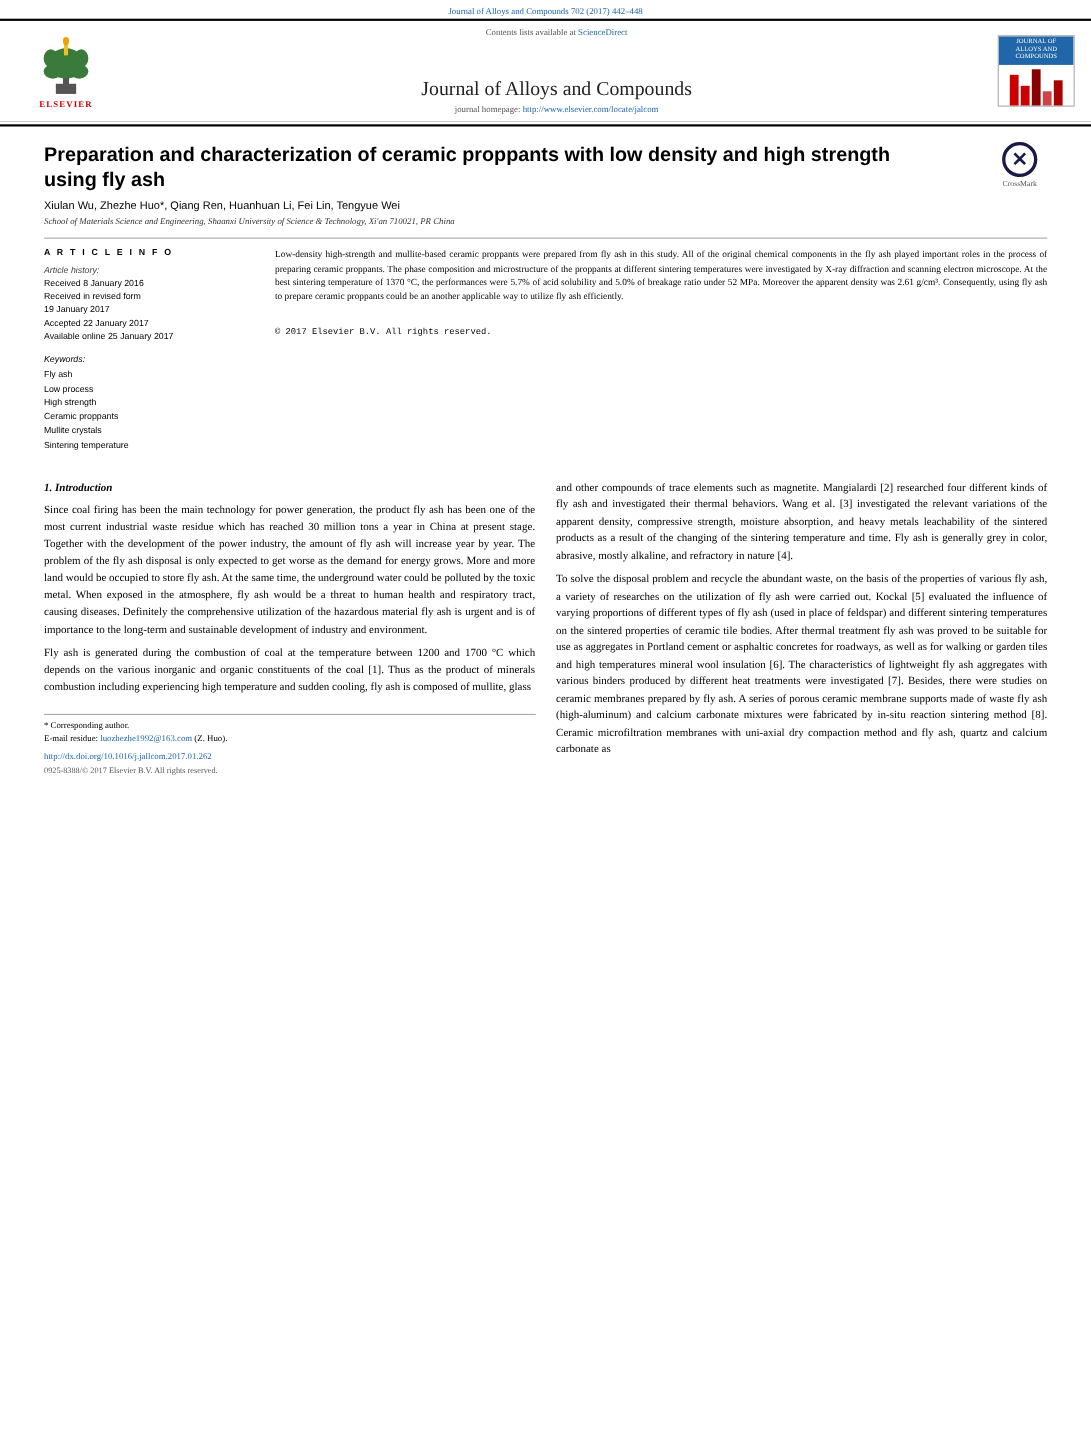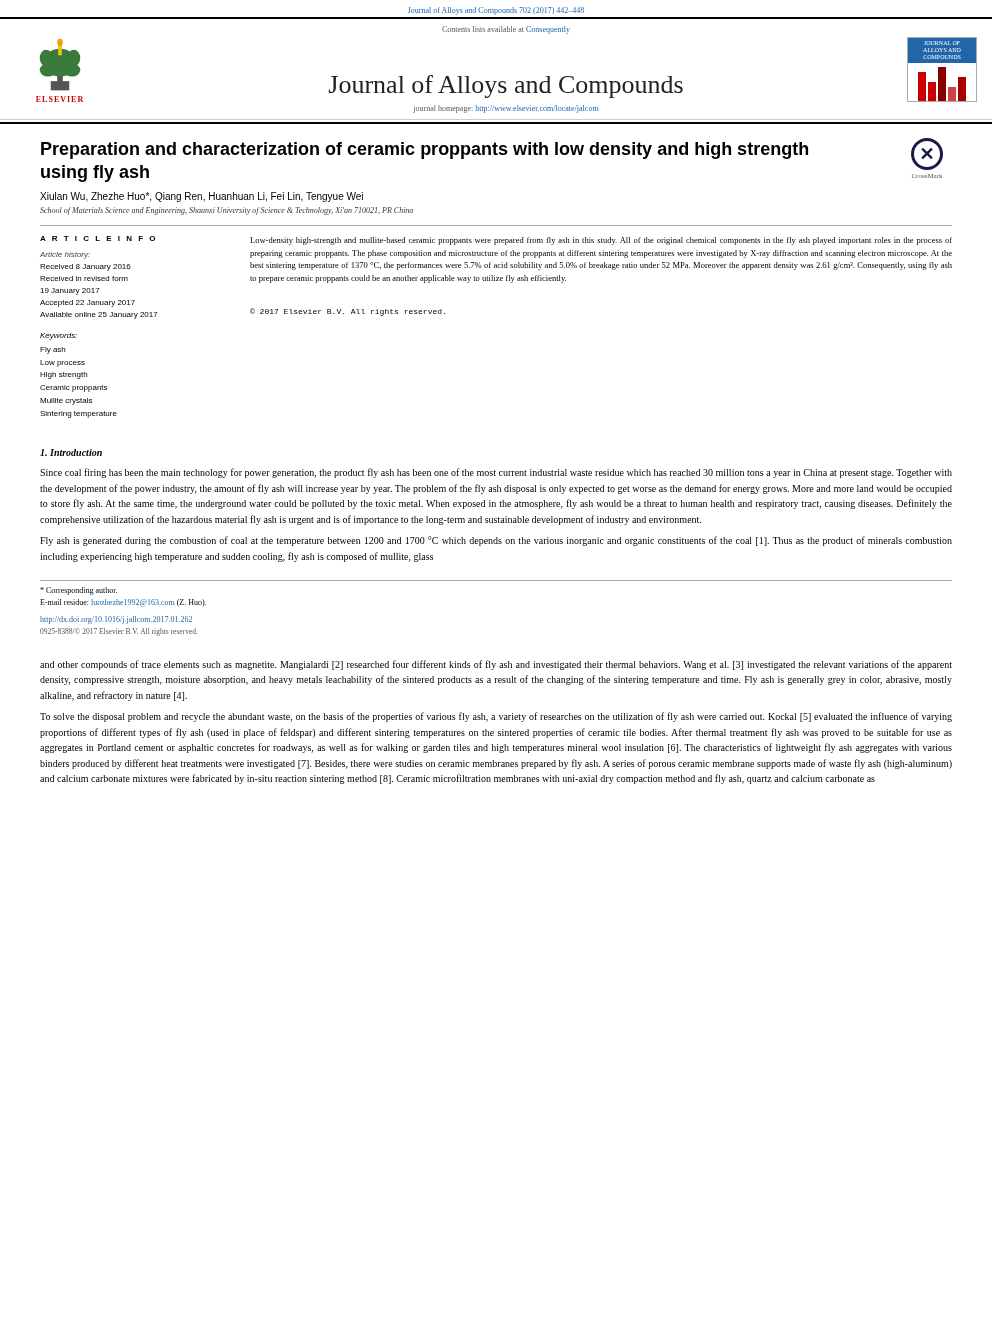--- a/index.html
+++ b/index.html
@@ -52,21 +52,21 @@
     .contents-line {
       font-size: 8px;
       color: #555;
       margin-bottom: 3px;
     }
     .contents-line a {
       color: #2066a8;
       text-decoration: none;
     }
     .journal-title-main {
-      font-size: 26px;
+      font-size: 18px;
       font-weight: normal;
       font-family: Times New Roman, serif;
       color: #222;
       margin-bottom: 4px;
       margin-top: 36px;
     }
     .homepage-line {
       font-size: 8px;
       color: #555;
     }
@@ -249,21 +249,20 @@
     }
 
     
     .body-container {
       padding: 10px 40px;
     }
 
     .intro-columns {
       display: flex;
       gap: 19px;
-      flex-direction: column;
     }
     .intro-col {
       flex: 1;
       font-size: 8.5px;
       font-family: Times New Roman, serif;
       line-height: 1.55;
       text-align: justify;
       color: #000;
     }
 
@@ -323,21 +322,21 @@
 
       <rect x="38" y="8" width="4" height="14" fill="#f0c020"></rect>
       <ellipse cx="40" cy="8" rx="3" ry="4" fill="#f0a000"></ellipse>
     </svg>
     <div class="elsevier-label">ELSEVIER</div>
   </div>
 
   <div class="header-center">
     <div class="contents-line">
       <span>Contents lists available at</span>
-      <a style="color:#2066a8;">Consequently</a>
+      <a style="color:#2066a8;">ScienceDirect</a>
     </div>
     <div class="journal-title-main">Journal of Alloys and Compounds</div>
     <div class="homepage-line">
       <span>journal homepage:</span>
       <a style="color:#2066a8;">http://www.elsevier.com/locate/jalcom</a>
     </div>
   </div>
 
   <div class="header-logo-right">
     <div class="journal-small-cover">

